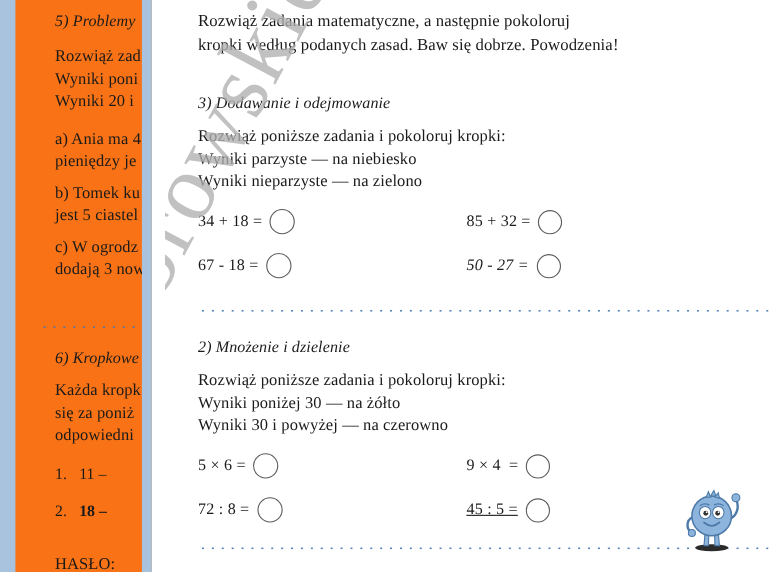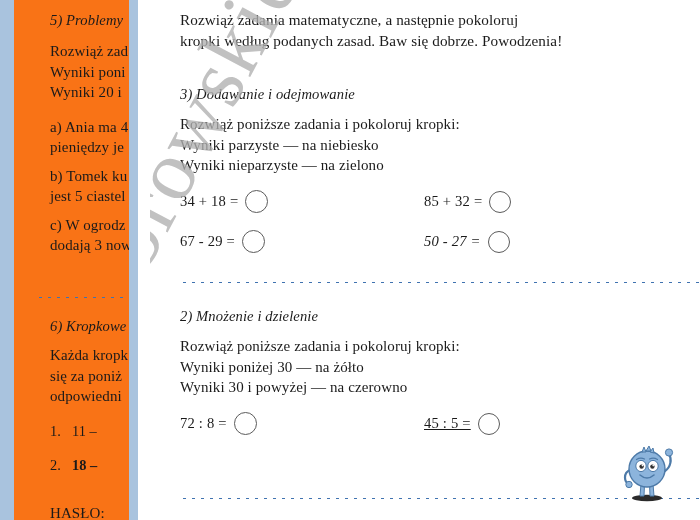--- a/index.html
+++ b/index.html
@@ -184,21 +184,21 @@
             <span class="dot-circle"></span>
           </div>
           <div class="eq" style="left:244px;top:1px;">
             <span class="lbl">85 + 32 =</span>
             <span class="dot-circle sm"></span>
           </div>
         </div>
 
         <div class="eq-row">
           <div class="eq" style="left:0px;top:0;">
-            <span class="lbl">67 - 29 =</span>
+            <span class="lbl">67 - 18 =</span>
             <span class="dot-circle"></span>
           </div>
           <div class="eq" style="left:244px;top:1px;font-style:italic;">
             <span class="lbl">50 - 27 =</span>
             <span class="dot-circle sm"></span>
           </div>
         </div>
       </div>
 
       <div class="dotted" style="left:0px;top:281px;width:535px;"></div>
@@ -206,20 +206,30 @@
       <div style="position:absolute;left:0px;top:308px;width:520px;">
         <div class="sec-head">2) Mnożenie i dzielenie</div>
 
         <div style="height:11px"></div>
         <div class="body-line">Rozwiąż poniższe zadania i pokoloruj kropki:</div>
         <div class="body-line">Wyniki poniżej 30 — na żółto</div>
         <div class="body-line">Wyniki 30 i powyżej — na czerowno</div>
 
         <div style="height:14px"></div>
 
+        <div class="eq-row">
+          <div class="eq" style="left:0px;top:0;">
+            <span class="lbl">5 × 6 =</span>
+            <span class="dot-circle"></span>
+          </div>
+          <div class="eq" style="left:244px;top:1px;">
+            <span class="lbl">9 × 4  =</span>
+            <span class="dot-circle sm"></span>
+          </div>
+        </div>
 
         <div class="eq-row">
           <div class="eq" style="left:0px;top:0;font-family:Liberation Serif, serif;">
             <span class="lbl">72 : 8 =</span>
             <span class="dot-circle"></span>
           </div>
           <div class="eq" style="left:244px;top:1px;text-decoration:underline;">
             <span class="lbl">45 : 5 =</span>
             <span class="dot-circle sm"></span>
           </div>

